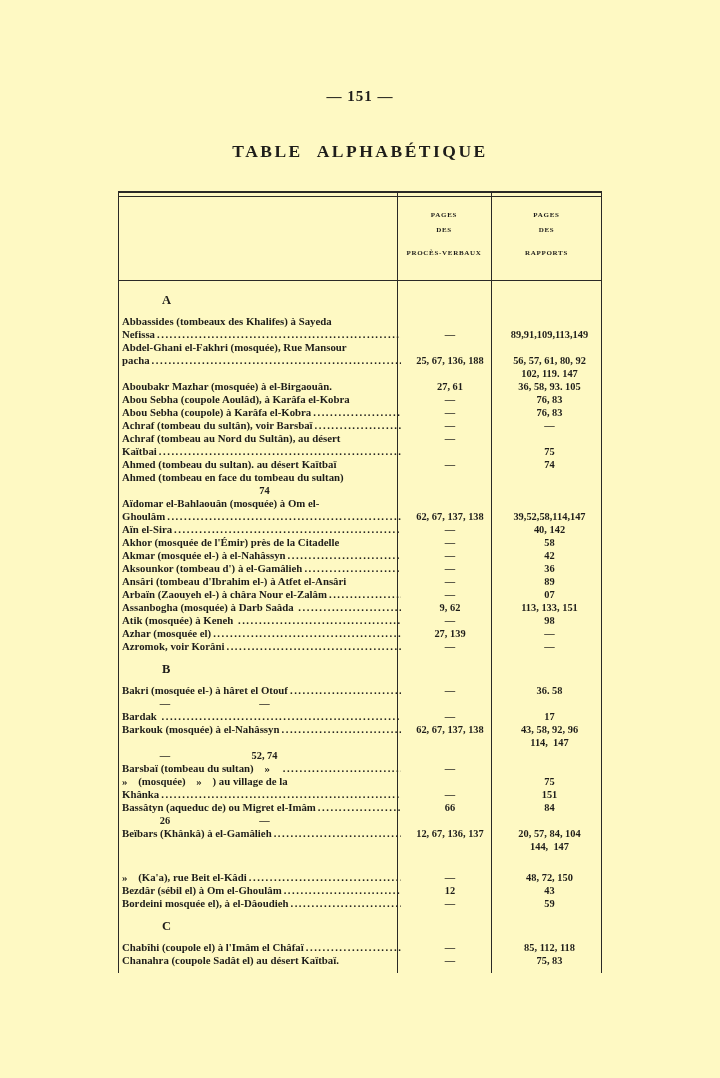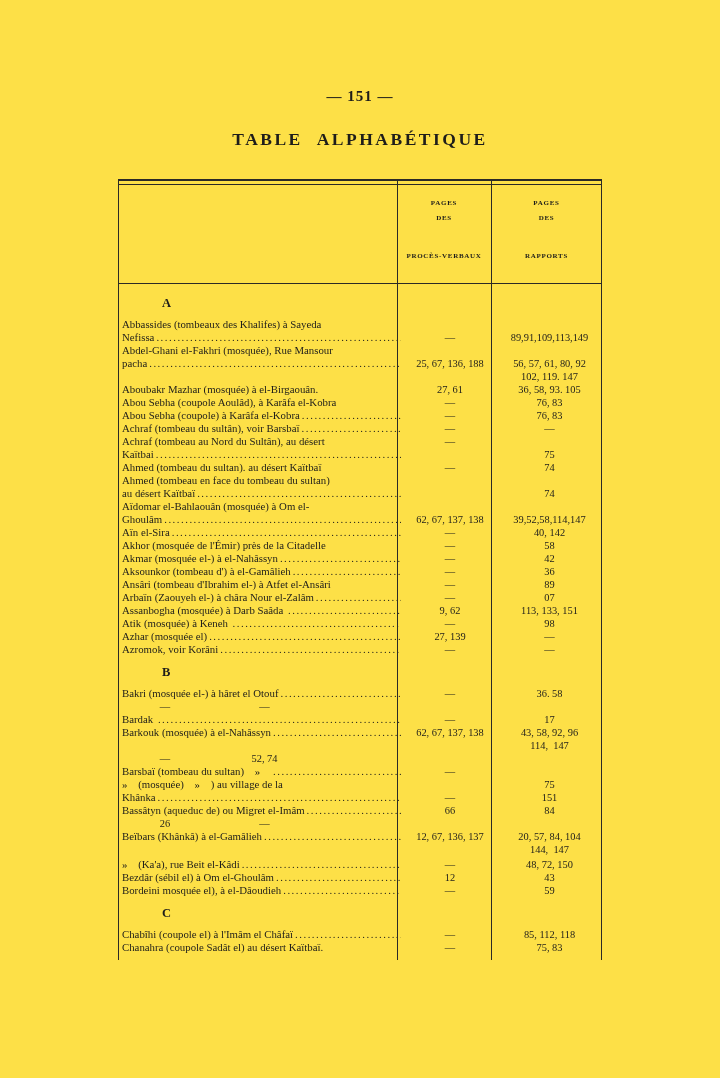--- a/index.html
+++ b/index.html
@@ -6,32 +6,32 @@
   html, body { width: 720px; }
   body {
     background: #fbfaf6;
     font-family: "Liberation Serif", serif;
     color: #1e1d1a;
   }
   .sheet {
     position: relative;
     width: 720px;
     height: 1078px;
-    background: #fde047;
+    background: #fef9c3;
     overflow: hidden;
   }
   .pageno {
     padding-top: 88px;
     text-align: center;
     font-size: 15px;
     font-weight: bold;
     letter-spacing: 1px;
   }
   .title {
-    margin-top: 24px;
+    margin-top: 36px;
     text-align: center;
     font-size: 17.5px;
     font-weight: bold;
     letter-spacing: 2.5px;
     word-spacing: 8px;
   }
   .table {
     position: relative;
     width: 484px;
     margin: 29px auto 0;
@@ -50,37 +50,37 @@
   .entry-h { width: 279px; }
   .pv-h   { width: 94px; }
   .rap-h  { width: 111px; }
   .hl {
     font-size: 7px;
     font-weight: bold;
     letter-spacing: 0.7px;
     line-height: 15px;
     white-space: nowrap;
   }
-  .hl.third { margin-top: 23px; }
+  .hl.third { margin-top: 8px; }
   .tbody { padding: 3px 0 6px; }
   .section-letter {
     font-size: 12.5px;
     font-weight: bold;
     padding-left: 44px;
     margin: 9px 0 7px;
   }
   .row {
     display: flex;
     align-items: flex-start;
     font-size: 10.8px;
-    font-weight: normal;
+    font-weight: bold;
     line-height: 13px;
     min-height: 13px;
   }
-  .row.sp { margin-top: 2px; }
+  .row.sp { margin-top: 18px; }
   .entry {
     flex: 1 1 auto;
     min-width: 0;
     display: flex;
     align-items: baseline;
     overflow: hidden;
     padding-left: 4px;
     padding-right: 2px;
   }
   .entry.ind { }
@@ -232,24 +232,20 @@
           <div class="rap">74</div>
         </div>
         <div class="row">
           <div class="entry">
             <span class="etext">Ahmed (tombeau en face du tombeau du sultan)</span>
           </div>
           <div class="pv"></div>
           <div class="rap"></div>
         </div>
         <div class="row">
-          <div class="entry ind">
-            <span class="etext">au désert Kaïtbaï</span>
-            <span class="leader"></span>
-          </div>
           <div class="pv"></div>
           <div class="rap">74</div>
         </div>
         <div class="row">
           <div class="entry">
             <span class="etext">Aïdomar el-Bahlaouân (mosquée) à Om el-</span>
           </div>
           <div class="pv"></div>
           <div class="rap"></div>
         </div>

